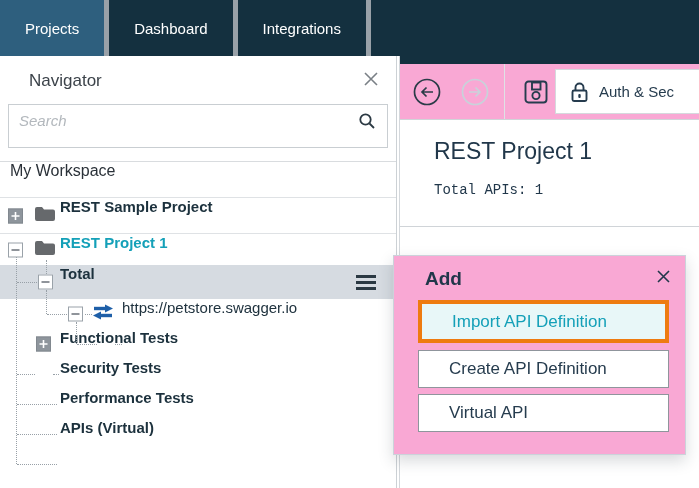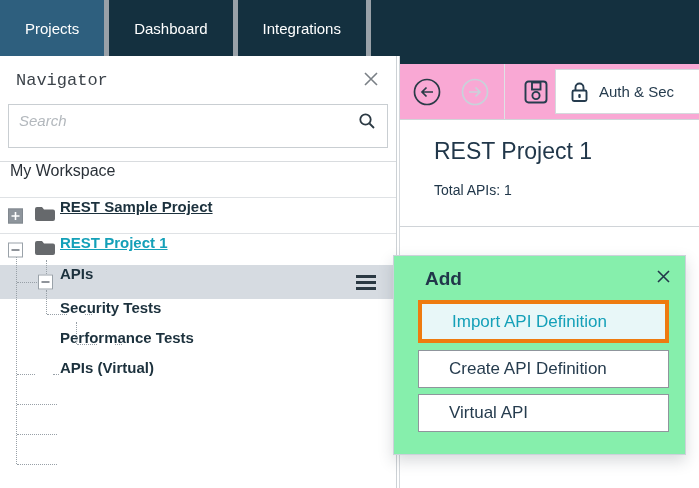--- a/index.html
+++ b/index.html
@@ -12,21 +12,21 @@
          border-right:5px solid #99a1a8; cursor:pointer; }
   .tab.active { background:#2e5f7e; }
 
   
   .cols { display:flex; height:432px; }
   .sidebar { position:relative; width:397px; border-right:1px solid #ccd1d5; background:#fff; }
   .mainarea { position:relative; flex:1; margin-left:2px; border-left:1px solid #d4d8dc; background:#fff; }
 
   
   .nav-head { position:relative; height:46px; }
-  .nav-title { position:absolute; left:16px; top:15px; font-size:17px; color:#3c434a;font-family:Liberation Mono, monospace; }
+  .nav-title { position:absolute; left:29px; top:15px; font-size:17px; color:#3c434a; }
   .nav-close { position:absolute; right:16px; top:14px; width:18px; height:18px; cursor:pointer; }
   .searchwrap { position:relative; margin:2px 8px 0 8px; height:44px; border:1px solid #c9ced2; background:#fff; }
   .searchwrap input { position:absolute; left:10px; top:0; width:330px; height:31px; border:none; outline:none;
                       font-style:italic; font-size:15px; color:#4a5258; font-family:"Liberation Sans",sans-serif; }
   .searchwrap input::placeholder { color:#b3b8bd; font-style:italic; }
   .search-ico { position:absolute; right:10px; top:6px; }
 
   
   .tree { position:relative; margin-top:13px; border-top:1px solid #d9dcdf; }
   .row { position:relative; display:flex; width:100%; cursor:pointer; }
@@ -40,21 +40,21 @@
   .lbl { font-size:15px; color:#20333f; white-space:nowrap; }
   .lbl.bold { font-weight:bold; color:#1c313d; }
   .lbl.teal { font-weight:bold; color:#14a0b8; }
 
   .exp { position:absolute; top:50%; transform:translateY(-50%); width:15px; height:15px;
          display:flex; align-items:center; justify-content:center; }
   .exp.plus  { background:#8e959c; border:1px solid #81888f; }
   .exp.minus { background:#fff; border:1px solid #9aa2a9; }
   .abs-ico { position:absolute; top:50%; transform:translateY(-50%); }
 
-  .r-l1 .exp   { left:8px; }  .r-l1 .abs-ico { left:34px; } .r-l1 .lbl { margin-left:60px;text-decoration:underline; }
+  .r-l1 .exp   { left:8px; }  .r-l1 .abs-ico { left:34px; } .r-l1 .lbl { margin-left:60px; }
   .r-apis .exp { left:38px; } .r-apis .lbl { margin-left:60px; }
   .r-pets .exp { left:68px; } .r-pets .abs-ico { left:92px; } .r-pets .lbl { margin-left:122px; }
   .r-pet .exp  { left:98px; } .r-pet .abs-ico { left:123px; } .r-pet .lbl { margin-left:150px; }
   .r-func .exp { left:36px; } .r-func .lbl { margin-left:60px; }
   .r-plain .lbl { margin-left:60px; }
 
   .menu-btn { margin-left:auto; margin-right:20px; cursor:pointer; display:flex; align-items:center; }
 
   .dot-v { position:absolute; width:0; border-left:1px dotted #98a0a7; }
   .dot-h { position:absolute; height:0; border-top:1px dotted #98a0a7; }
@@ -62,25 +62,25 @@
   
   .dark-strip { height:8px; background:#14303f; }
   .toolbar { position:relative; height:56px; border-bottom:1px solid #d0d4d8; background:#f9a8d4; }
   .tb-btn { position:absolute; top:13px; cursor:pointer; }
   .tb-div { position:absolute; left:104px; top:0; height:55px; border-left:1px solid #dfe2e5; }
   .auth-btn { position:absolute; left:155px; top:5px; width:170px; height:45px; background:#fff;
               border:1px solid #d5d9dd; display:flex; align-items:center; gap:10px; padding-left:14px;
               font-size:15px; color:#263c4e; cursor:pointer; }
   .content { position:relative; height:368px; }
   .page-title { position:absolute; left:34px; top:18px; font-size:23px; font-weight:400; color:#21374a; }
-  .page-sub { position:absolute; left:34px; top:62px; font-size:14px; color:#21374a; }
+  .page-sub { position:absolute; left:34px; top:62px; font-size:14px; color:#21374a;font-family:Liberation Mono, monospace; }
   .content-div { position:absolute; left:0; right:0; top:106px; border-top:1px solid #d0d4d8; }
 
   
-  .popup { position:absolute; left:393px; top:255px; width:293px; height:200px; background:#86efac;
+  .popup { position:absolute; left:393px; top:255px; width:293px; height:200px; background:#f9a8d4;
            border:1px solid #ccd2da; box-shadow:0 6px 14px rgba(40,50,60,.18);text-align:right; }
   .popup-title { position:absolute; left:31px; top:12px; font-size:19px; font-weight:600; color:#21374a; }
   .popup-close { position:absolute; right:14px; top:13px; width:15px; height:15px; cursor:pointer; }
   .pbtn { position:absolute; left:24px; width:251px; display:flex; align-items:center; padding-left:30px;
           font-size:17px; cursor:pointer; background:#fff; border:1px solid #8f959c; color:#263c4e; }
   .pbtn.import { top:44px; height:43px; background:#e8f7f8; border:4px solid #ee7b10; color:#14a0b8; }
   .pbtn.create { top:94px; height:38px; }
   .pbtn.discover { top:138px; height:38px; }
 </style>
 </head>
@@ -149,32 +149,56 @@
           </span>
           <span class="lbl teal">REST Project 1</span>
         </div>
 
         <div class="row r-apis">
           <span class="exp minus">
             <svg width="9" height="9" viewBox="0 0 9 9">
                 <path d="M0.5 4.5 H8.5" stroke="#6a7178" stroke-width="1.6"></path>
               </svg>
           </span>
-          <span class="lbl bold">APIs</span>
+          <span class="lbl bold">Total</span>
           <span class="menu-btn">
             <svg width="20" height="15" viewBox="0 0 20 15">
                 <rect x="0" y="0" width="20" height="3" fill="#2b3943"></rect>
                 <rect x="0" y="6" width="20" height="3" fill="#2b3943"></rect>
                 <rect x="0" y="12" width="20" height="3" fill="#2b3943"></rect>
               </svg>
           </span>
         </div>
 
-
-
+        <div class="row r-sub r-pets">
+          <span class="exp minus">
+            <svg width="9" height="9" viewBox="0 0 9 9">
+                <path d="M0.5 4.5 H8.5" stroke="#6a7178" stroke-width="1.6"></path>
+              </svg>
+          </span>
+          <span class="abs-ico">
+            <svg width="22" height="16" viewBox="0 0 22 16">
+                <path d="M2 4.5 H14" stroke="#1e5fa8" stroke-width="3.4"></path>
+                <path d="M13 0.4 L21 4.5 L13 8.6 Z" fill="#1e5fa8"></path>
+                <path d="M20 11.5 H8" stroke="#1e5fa8" stroke-width="3.4"></path>
+                <path d="M9 7.4 L1 11.5 L9 15.6 Z" fill="#1e5fa8"></path>
+              </svg>
+          </span>
+          <span class="lbl">https://petstore.swagger.io</span>
+        </div>
+
+
+        <div class="row r-sub r-func">
+          <span class="exp plus">
+            <svg width="9" height="9" viewBox="0 0 9 9">
+                <path d="M4.5 0.5 V8.5 M0.5 4.5 H8.5" stroke="#fff" stroke-width="1.6"></path>
+              </svg>
+          </span>
+          <span class="lbl bold">Functional Tests</span>
+        </div>
 
         <div class="row r-sub r-plain">
           <span class="lbl bold">Security Tests</span>
         </div>
 
         <div class="row r-sub r-plain">
           <span class="lbl bold">Performance Tests</span>
         </div>
 
         <div class="row r-sub r-plain">

